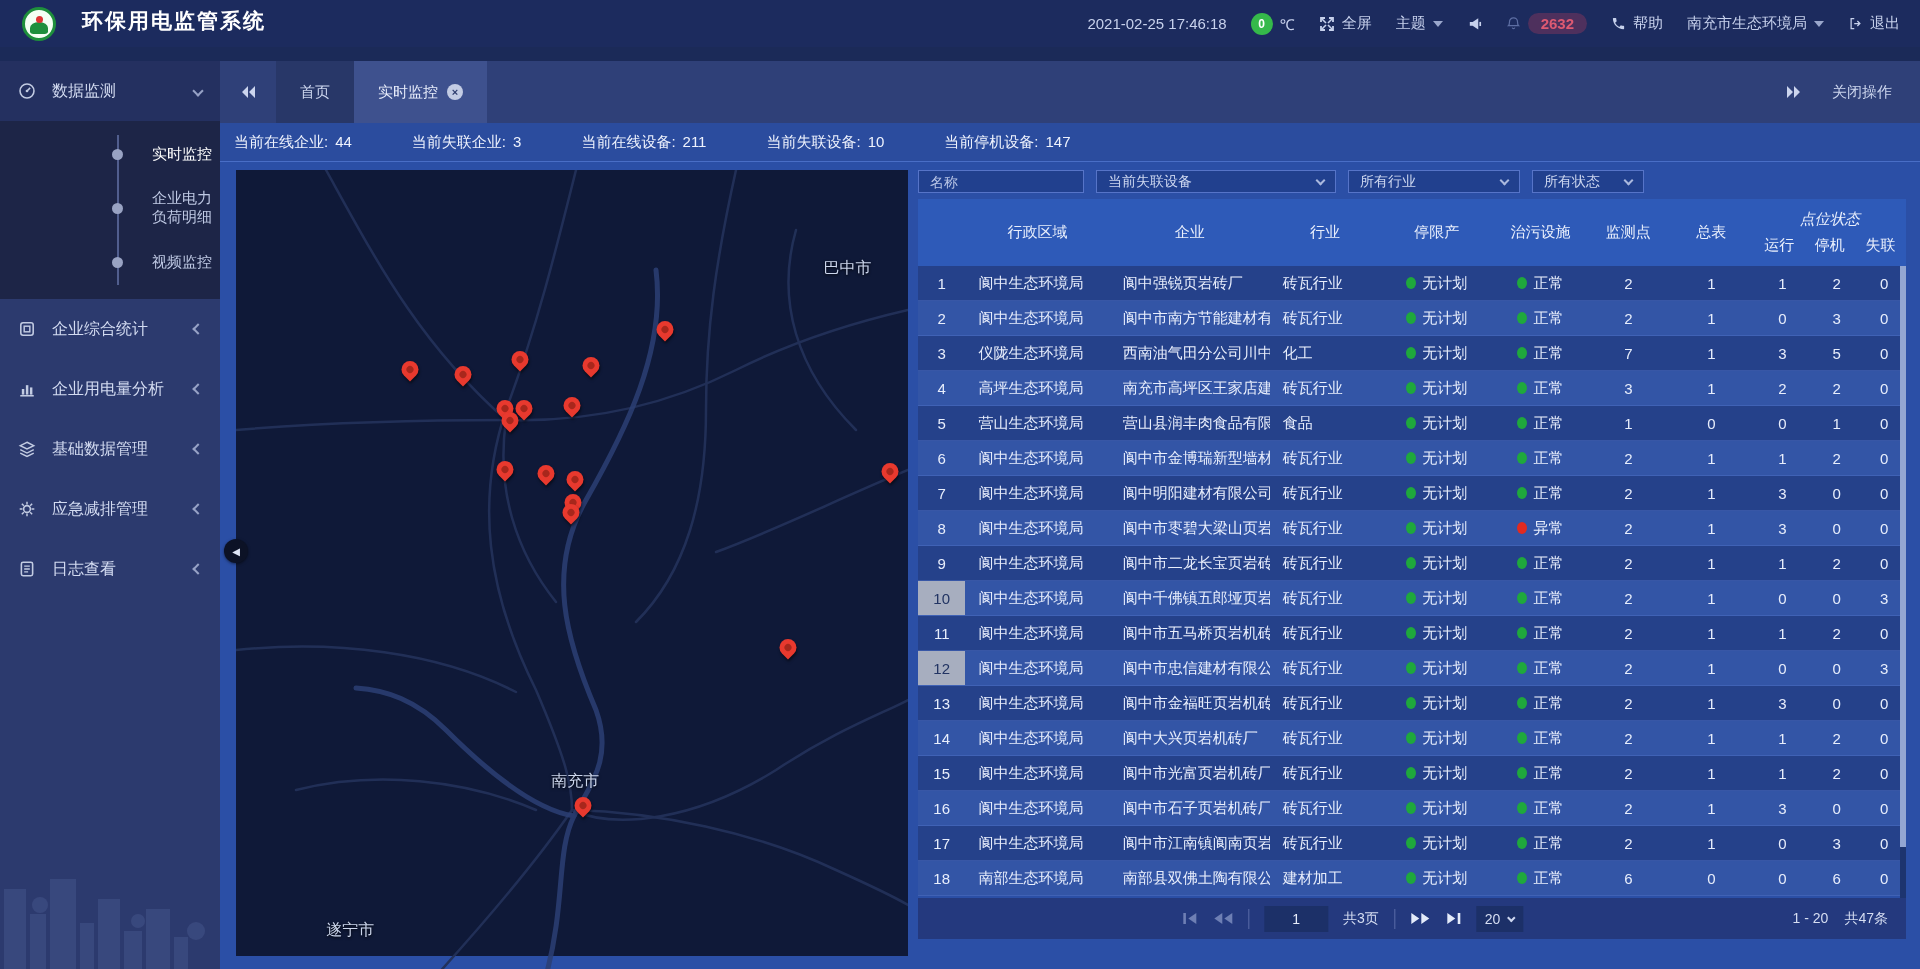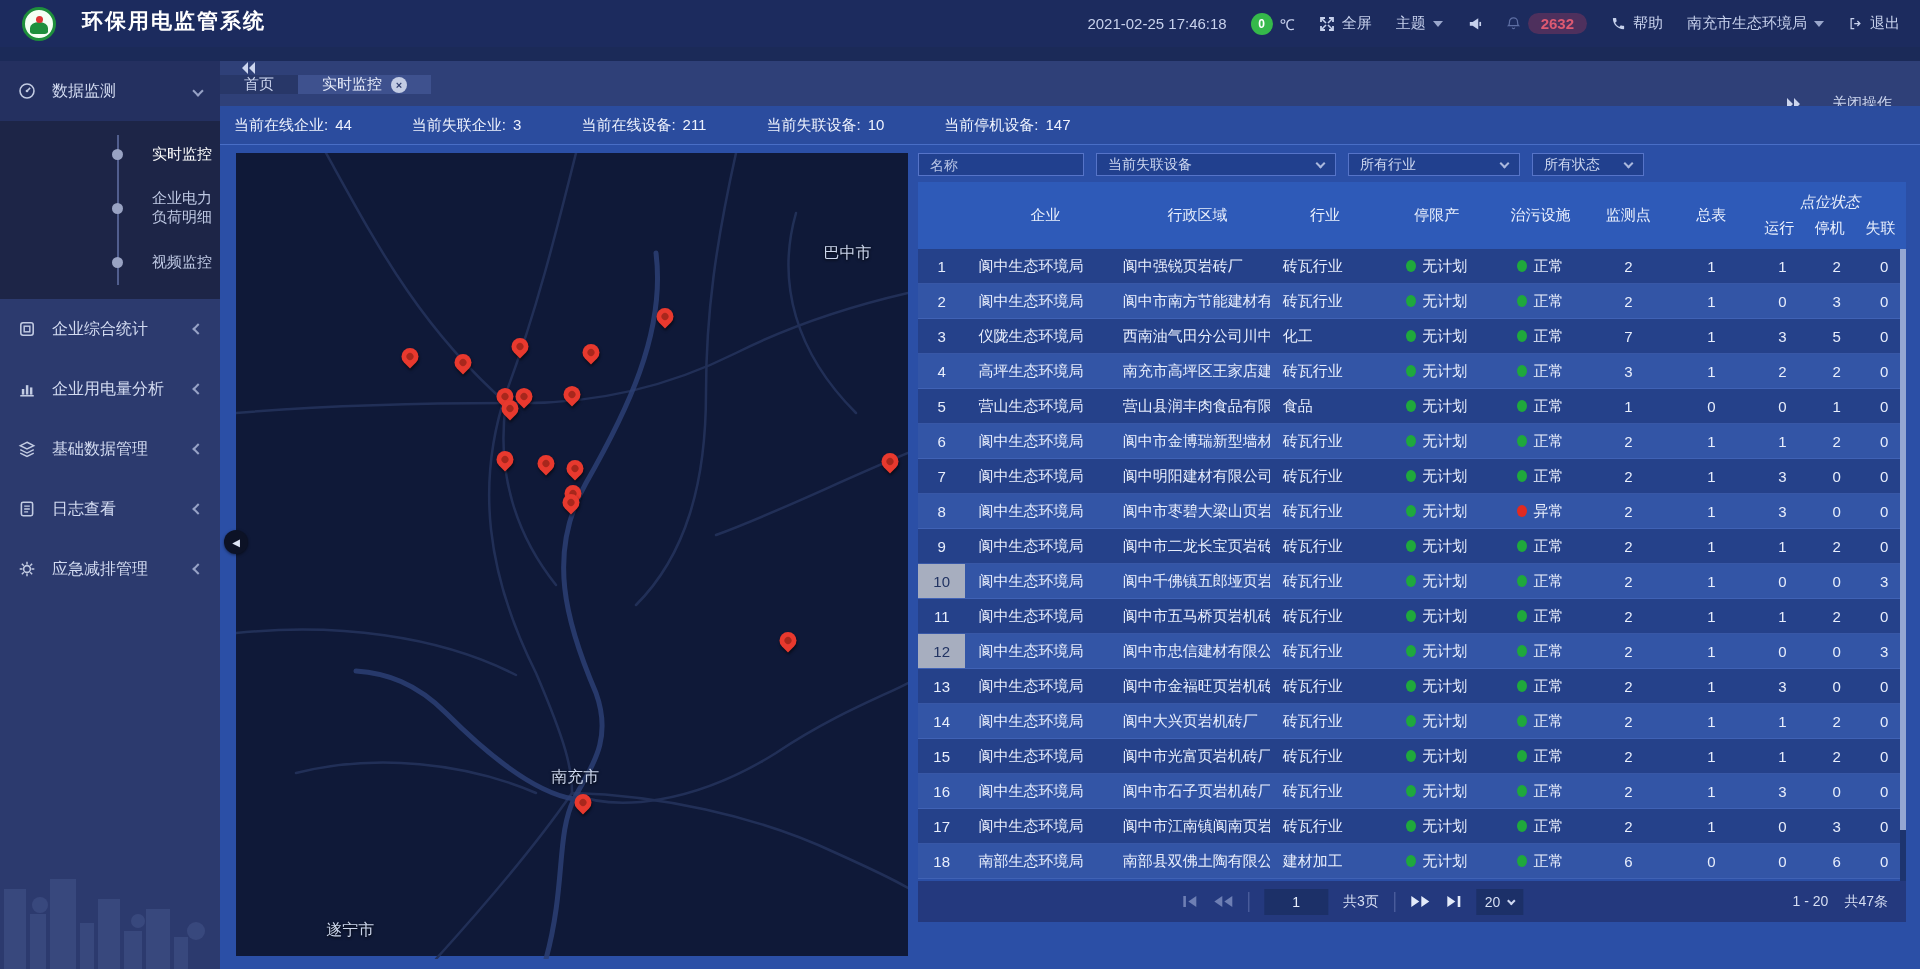--- a/index.html
+++ b/index.html
@@ -48,21 +48,21 @@
   .sub-item { height:54px; display:flex; align-items:center; color:#bfc9e4; font-size:15px;
     cursor:pointer; position:relative; padding-left:152px; }
   .sub-item .dot { position:absolute; left:112px; width:11px; height:11px; border-radius:50%;
     background:#99a3c3; }
   .sub-item.active { color:#ffffff; }
   .skyline { position:absolute; bottom:0; left:0; width:100%; opacity:.35; }
 
   
   .content { flex:1; display:flex; flex-direction:column; min-width:0; }
   .tab-gap { height:14px; background:#1b2a58; }
-  .tabbar { height:45px; background:#2f4078; display:flex; align-items:stretch;flex-direction:column; }
+  .tabbar { height:62px; background:#2f4078; display:flex; align-items:stretch; }
   .tab-nav { width:56px; display:flex; align-items:center; justify-content:center; cursor:pointer; }
   .tab { display:flex; align-items:center; gap:9px; padding:0 24px; font-size:15px;
     color:#ccd5ee; background:#283768; cursor:pointer; }
   .tab.active { background:#3e518e; color:#e8edfb; }
   .tab-close { width:16px; height:16px; border-radius:50%; background:#c3cce4; color:#2e3d6e;
     font-size:11px; font-weight:bold; display:flex; align-items:center; justify-content:center; cursor:pointer; }
   .tabbar-right { margin-left:auto; display:flex; align-items:center; gap:30px; padding-right:28px;
     color:#ccd5ee; font-size:15px; }
   .tabbar-right .nav-ic { cursor:pointer; display:flex; }
 
@@ -255,35 +255,35 @@
               <path d="M2 8.6l6 3 6-3" fill="none" stroke="currentColor" stroke-width="1.3"></path>
               <path d="M2 11.6l6 3 6-3" fill="none" stroke="currentColor" stroke-width="1.3"></path>
             </svg>
           </span>
           <span class="g-label">基础数据管理</span>
           <span class="chev left"></span>
         </div>
         <div class="grp">
           <span class="g-icon">
             <svg width="18" height="18" viewBox="0 0 16 16">
+              <circle cx="8" cy="8" r="3" fill="none" stroke="currentColor" stroke-width="1.4"></circle>
+              <path d="M8 1.5v2.5M8 12v2.5M1.5 8H4M12 8h2.5M3.4 3.4l1.8 1.8M10.8 10.8l1.8 1.8M12.6 3.4l-1.8 1.8M5.2 10.8l-1.8 1.8" stroke="currentColor" stroke-width="1.3"></path>
+            </svg>
+          </span>
+          <span class="g-label">应急减排管理</span>
+          <span class="chev left"></span>
+        </div>
+        <div class="grp">
+          <span class="g-icon">
+            <svg width="18" height="18" viewBox="0 0 16 16">
               <rect x="3" y="2" width="10" height="12" rx="1.5" fill="none" stroke="currentColor" stroke-width="1.4"></rect>
               <path d="M5.5 5.5h5M5.5 8h5M5.5 10.5h3.5" stroke="currentColor" stroke-width="1.2"></path>
             </svg>
           </span>
           <span class="g-label">日志查看</span>
-          <span class="chev left"></span>
-        </div>
-        <div class="grp">
-          <span class="g-icon">
-            <svg width="18" height="18" viewBox="0 0 16 16">
-              <circle cx="8" cy="8" r="3" fill="none" stroke="currentColor" stroke-width="1.4"></circle>
-              <path d="M8 1.5v2.5M8 12v2.5M1.5 8H4M12 8h2.5M3.4 3.4l1.8 1.8M10.8 10.8l1.8 1.8M12.6 3.4l-1.8 1.8M5.2 10.8l-1.8 1.8" stroke="currentColor" stroke-width="1.3"></path>
-            </svg>
-          </span>
-          <span class="g-label">应急减排管理</span>
           <span class="chev left"></span>
         </div>
       </nav>
     <svg class="skyline" width="220" height="150" viewBox="0 0 220 150">
       <g fill="#96ace8" opacity="0.35">
         <rect x="4" y="70" width="22" height="80"></rect>
           <rect x="30" y="95" width="16" height="55"></rect>
         <rect x="50" y="60" width="26" height="90"></rect>
           <rect x="80" y="104" width="14" height="46"></rect>
         <rect x="98" y="80" width="22" height="70"></rect>
@@ -409,22 +409,22 @@
             <span class="chev down"></span>
           </div>
           <div class="f-select w-status">
             <span>所有状态</span>
             <span class="chev down"></span>
           </div>
         </div>
 
         <div class="thead">
           <div class="th c-num"></div>
+          <div class="th c-region">行政区域</div>
           <div class="th c-company">企业</div>
-          <div class="th c-region">行政区域</div>
           <div class="th c-industry">行业</div>
           <div class="th c-prod">停限产</div>
           <div class="th c-treat">治污设施</div>
           <div class="th c-monitor">监测点</div>
           <div class="th c-meter">总表</div>
           <div class="th-group c-points">
             <div class="pg-title">点位状态</div>
             <div class="pg-cols">
               <span>运行</span>
               <span>停机</span>

